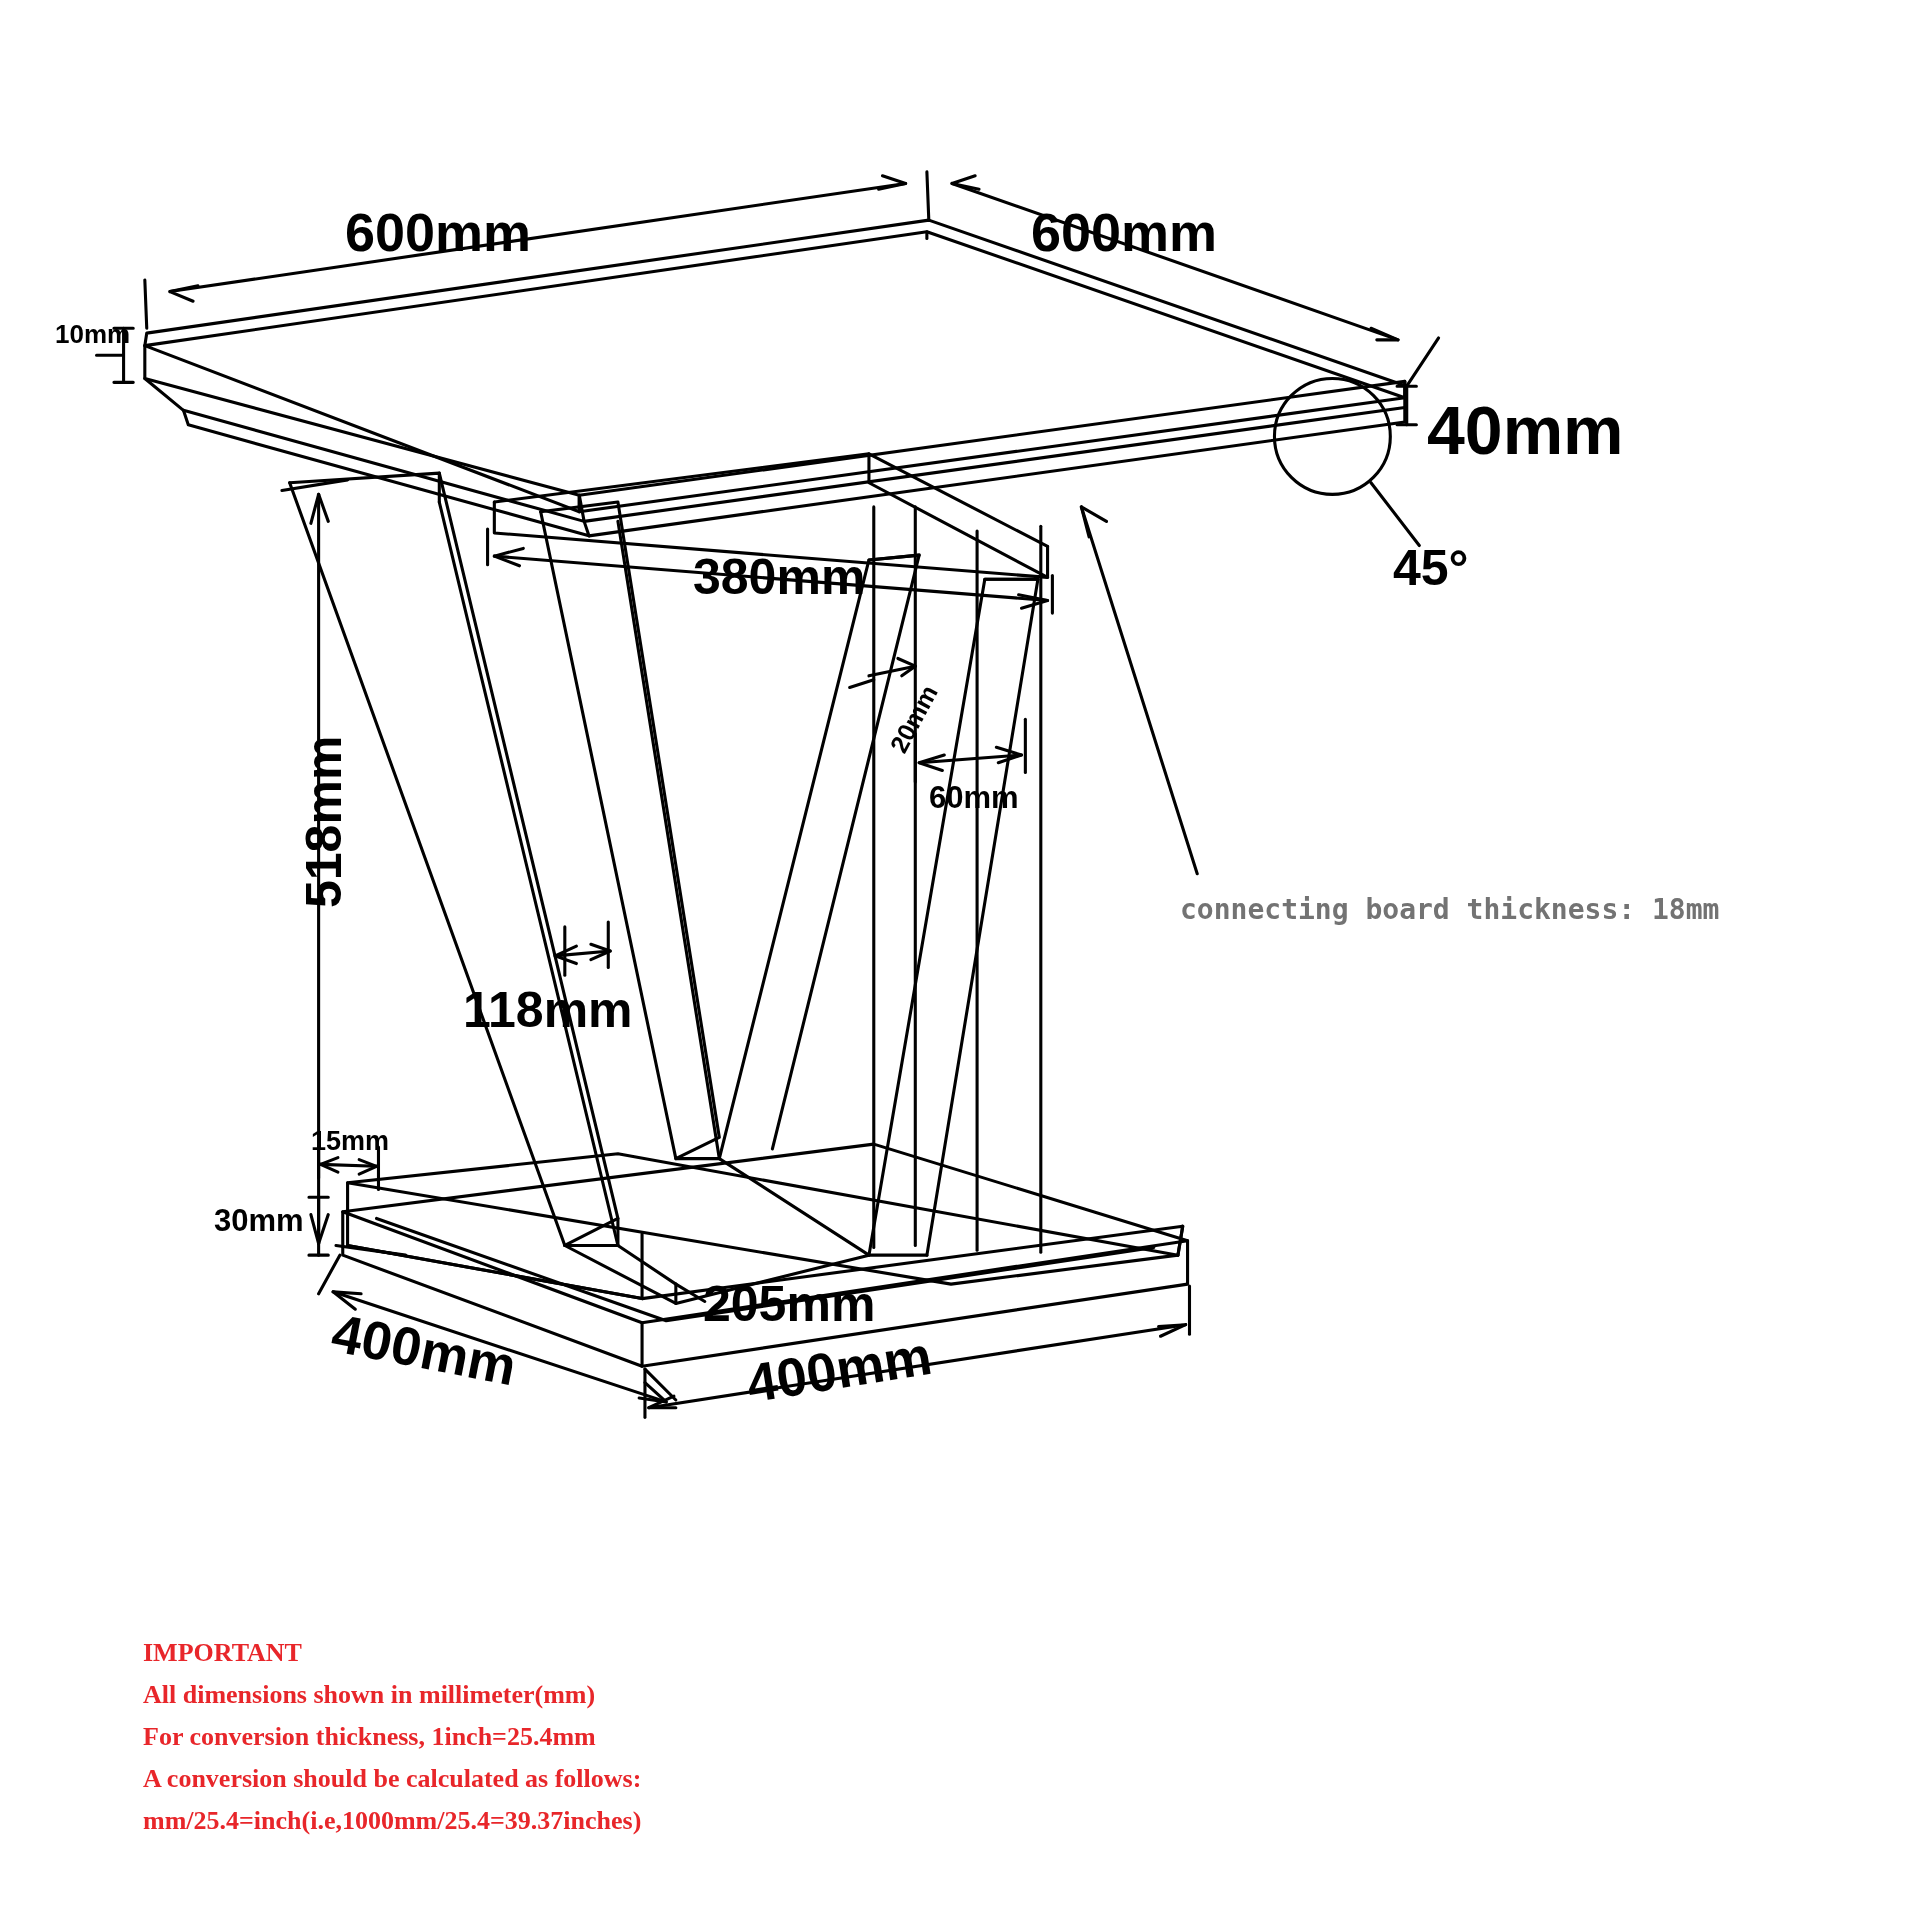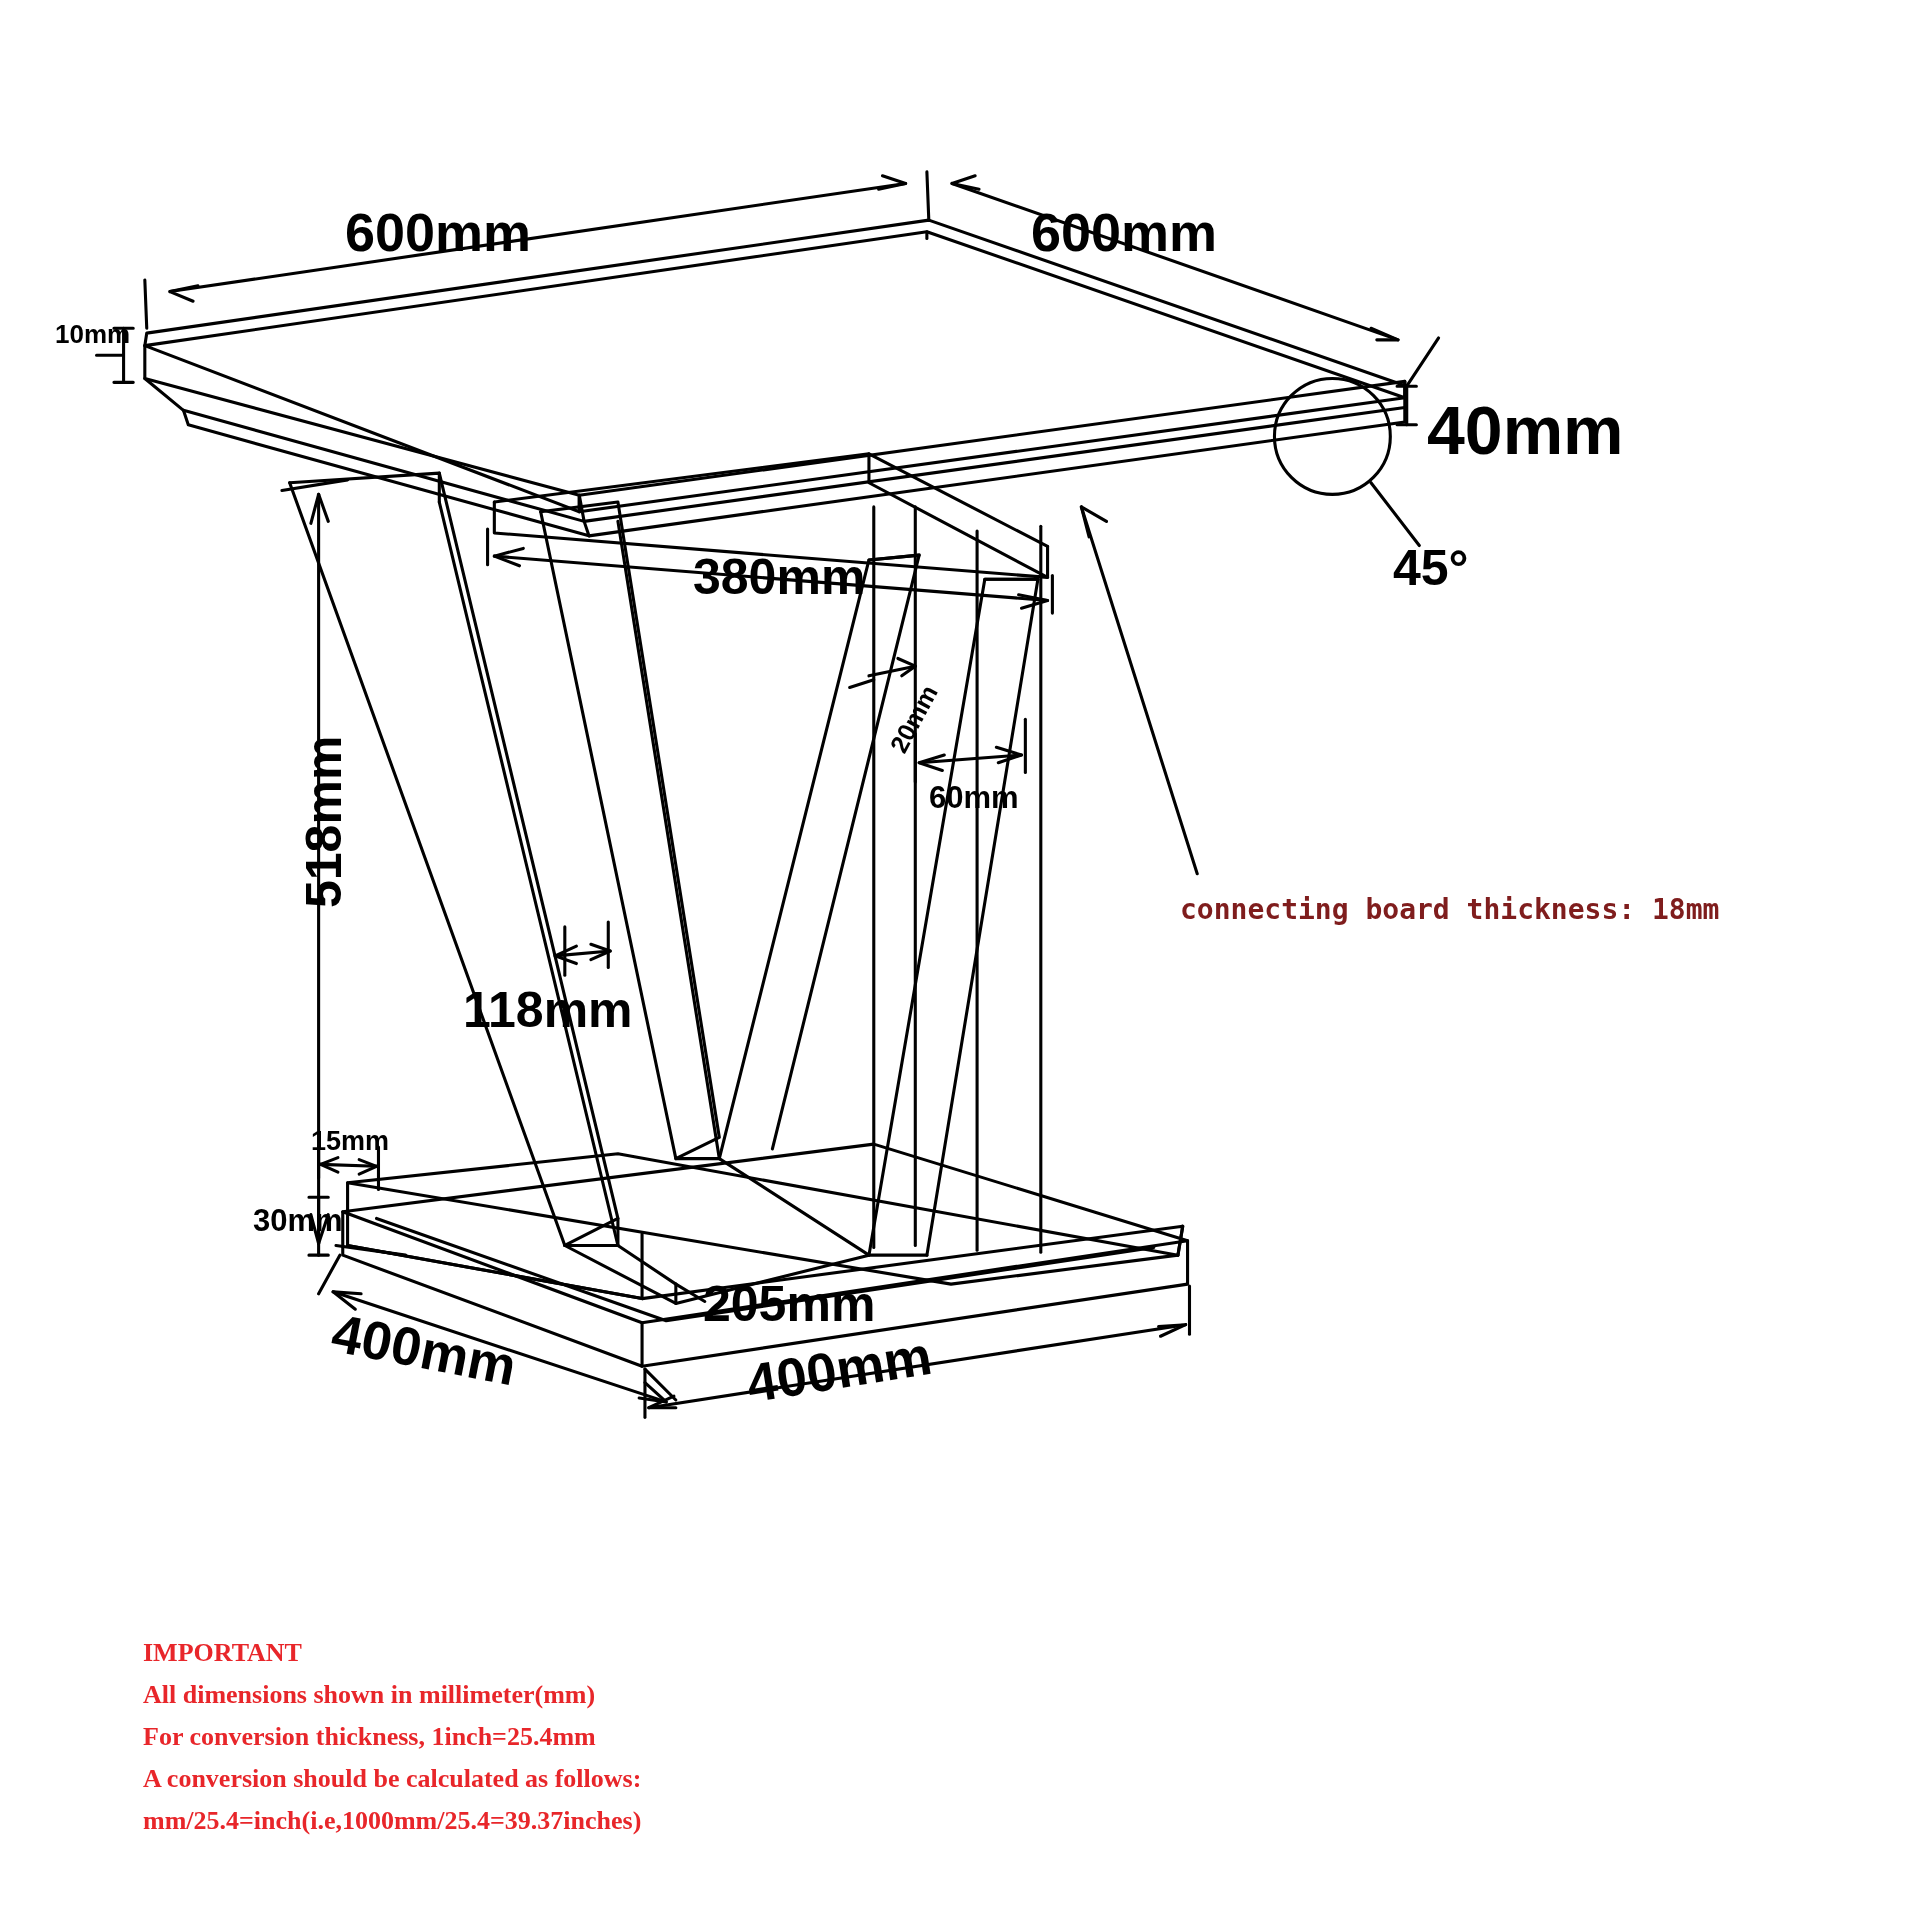--- a/index.html
+++ b/index.html
@@ -31,21 +31,21 @@
   .dim-label {
     position: absolute;
     color: #000000;
     font-family: "Liberation Sans", sans-serif;
     font-weight: bold;
     white-space: nowrap;
     line-height: 1;
   }
   .mono-label {
     position: absolute;
-    color: #7f1d1d;
+    color: #737373;
     font-family: "DejaVu Sans Mono", monospace;
     font-weight: bold;
     white-space: nowrap;
     line-height: 1;
   }
   .notes {
     position: absolute;
     left: 143px;
     top: 1632px;
     color: #e8262a;
@@ -201,21 +201,21 @@
   <div class="dim-label" style="left:693px; top:552px; font-size:50px;">380mm</div>
 
   <div class="dim-label rot-90" style="left:886px; top:745px; font-size:25px; transform: rotate(-62deg); transform-origin: 0 0;">20mm</div>
   <div class="dim-label" style="left:929px; top:782px; font-size:31px;">60mm</div>
 
   <div class="dim-label" style="left:299px; top:908px; font-size:50px; transform: rotate(-90deg); transform-origin: 0 0;">518mm</div>
 
   <div class="dim-label" style="left:463px; top:985px; font-size:50px;">118mm</div>
 
   <div class="dim-label" style="left:311px; top:1128px; font-size:27px;">15mm</div>
-  <div class="dim-label" style="left:214px; top:1205px; font-size:31px;margin-left:39px;">30mm</div>
+  <div class="dim-label" style="left:214px; top:1205px; font-size:31px;">30mm</div>
 
   <div class="dim-label" style="left:703px; top:1279px; font-size:50px;">205mm</div>
   <div class="dim-label" style="left:338px; top:1305px; font-size:54px; transform: rotate(11deg); transform-origin: 0 0;">400mm</div>
   <div class="dim-label" style="left:743px; top:1357px; font-size:54px; transform: rotate(-9deg); transform-origin: 0 0;">400mm</div>
 
   <div class="mono-label" style="left:1180px; top:896px; font-size:28px;">connecting board thickness: 18mm</div>
 
   <div class="notes">
     <div>IMPORTANT</div>
     <div>All dimensions shown in millimeter(mm)</div>

